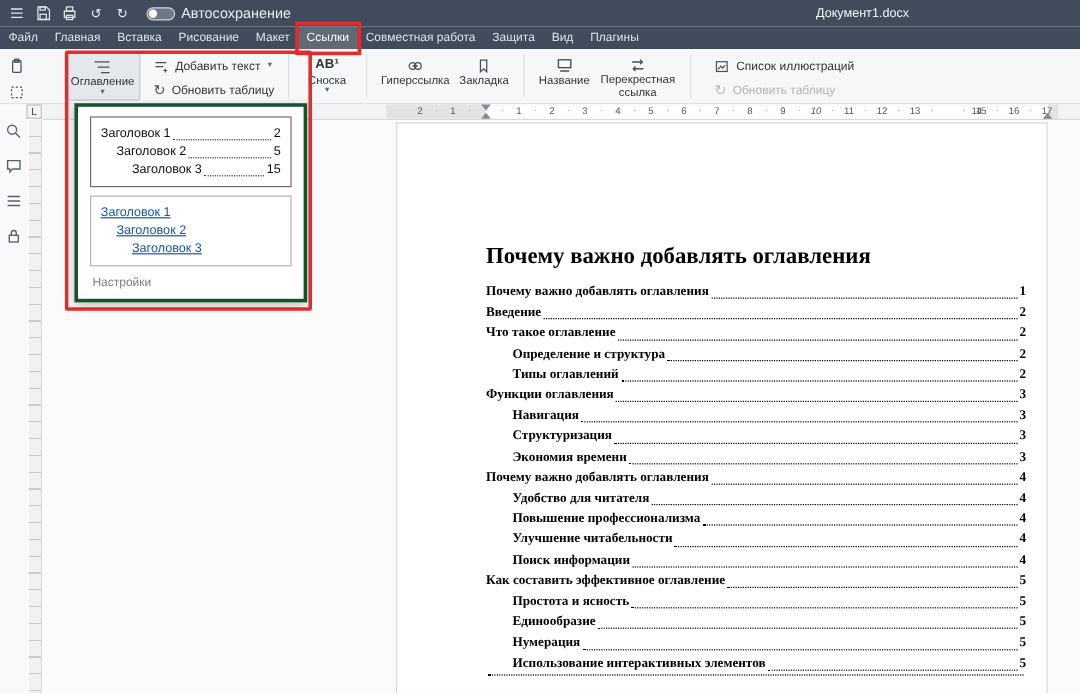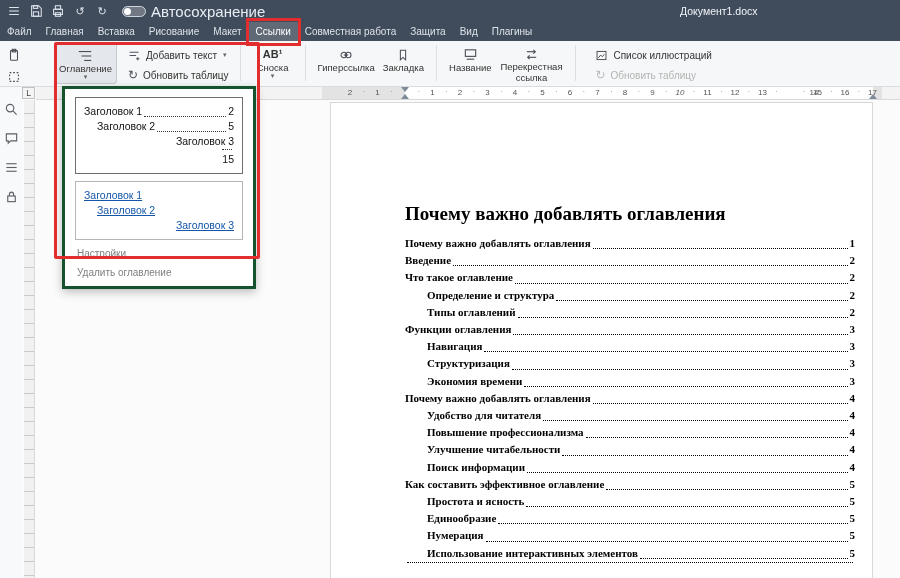--- a/index.html
+++ b/index.html
@@ -4,21 +4,21 @@
 <style>
   * { margin:0; padding:0; box-sizing:border-box; }
   body { font-family:"Liberation Sans", sans-serif; background:#fff; }
   .app { position:relative; width:900px; height:578px; overflow:hidden; background:#fbfbfb; font-family:"Liberation Sans", sans-serif; }
 
   
   .titlebar { position:absolute; left:0; top:0; width:900px; height:22px; background:#404b5b; display:flex; align-items:center; color:#edf1f6; }
   .tb-icons { display:flex; align-items:center; gap:2px; padding-left:4px; }
   .tb-icon { width:20px; height:18px; display:flex; align-items:center; justify-content:center; color:#dfe6ee; font-size:11px; cursor:pointer; }
   .tb-icon svg { stroke:#dfe6ee; fill:none; stroke-width:1.2; }
-  .autosave { display:flex; align-items:center; gap:5px; margin-left:10px; font-size:15px; color:#e8edf3; }
+  .autosave { display:flex; align-items:center; gap:5px; margin-left:10px; font-size:12px; color:#e8edf3; }
   .switch { width:24px; height:11px; border:1px solid #cfd6df; border-radius:6px; position:relative; background:rgba(255,255,255,.25); }
   .knob { position:absolute; left:1px; top:1px; width:7px; height:7px; border-radius:50%; background:#ffffff; }
   .doc-title { position:absolute; left:680px; top:5px; font-size:10.5px; color:#f2f5f9; }
 
   
   .tabbar { position:absolute; left:0; top:22px; width:900px; height:19px; background:#404b5b; display:flex; align-items:stretch; }
   .tab { position:relative; display:flex; align-items:center; padding:0 7px; font-size:10px; color:#dde3ea; cursor:pointer; white-space:nowrap; }
   .tab[data-active="true"] { background:rgba(255,255,255,.17); color:#ffffff; }
   .tab-annotation { display:none; }
   .tab-annotation[data-show="true"] { display:block; position:absolute; left:-3px; right:-3px; top:-4px; bottom:-5px; border:3px solid #e12d2d; z-index:70; pointer-events:none; }
@@ -67,21 +67,21 @@
   .toc-row { display:flex; align-items:flex-end; font-family:"Liberation Serif", serif; font-weight:bold; font-size:11px; line-height:17.2px; color:#000; }
   .toc-row[data-level="2"] { padding-left:22px; }
   .leader { flex:1; border-bottom:1px dotted #000; margin:0 2px 3px; min-width:10px; }
 
   
   .toc-menu { position:absolute; left:62px; top:86px; width:194px; background:#ffffff; border:3px solid #14532d; box-shadow:0 3px 9px rgba(0,0,0,.25); z-index:50; padding-bottom:8px; }
   .preview-box { margin:8px 10px 0; border:1px solid #6e6e6e; padding:6px 8px; cursor:pointer; }
   .preview-box.links { border-color:#b5b5b5; margin-top:7px; }
   .pv-row { display:flex; align-items:flex-end; font-size:10.5px; line-height:15px; color:#111; }
   .pv-row[data-level="2"] { padding-left:13px; }
-  .pv-row[data-level="3"] { padding-left:26px;flex-direction:column; }
+  .pv-row[data-level="3"] { padding-left:26px; }
   .pv-row .leader { border-bottom-color:#333; margin-bottom:2px; }
   .pv-link { color:#1656a8; text-decoration:underline; }
   .menu-item { font-size:10px; color:#7e7e7e; padding:8px 12px 0; cursor:pointer; }
 
   
   .ann-menu { position:absolute; left:54px; top:42px; width:206px; height:217px; border:3px solid #e12d2d; border-radius:2px; z-index:60; pointer-events:none; }
 </style>
 </head>
 <body>
 
@@ -521,18 +521,17 @@
 
         <div class="pv-row" data-level="2">
           <span class="pv-link">Заголовок 2</span>
         </div>
 
         <div class="pv-row" data-level="3">
           <span class="pv-link">Заголовок 3</span>
         </div>
       </div>
     <div class="menu-item">Настройки</div>
-    <div class="menu-item">Удалить оглавление</div>
   </div>
 
   <div class="ann-menu"></div>
 
 </div>
 
 </body></html>

